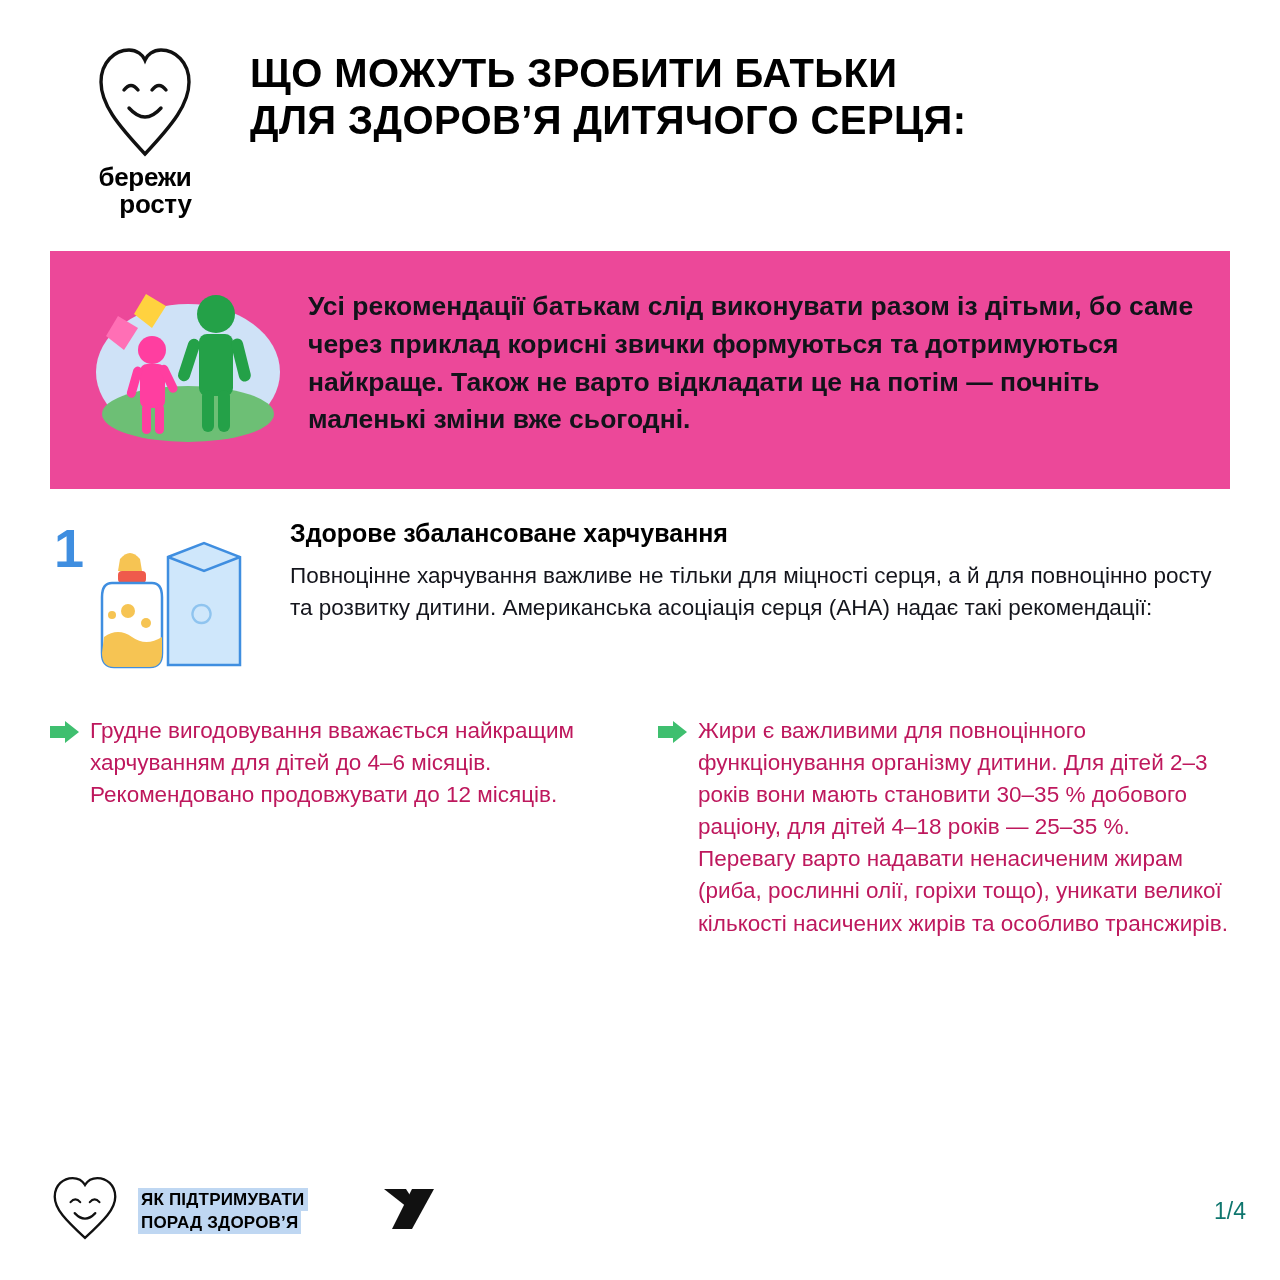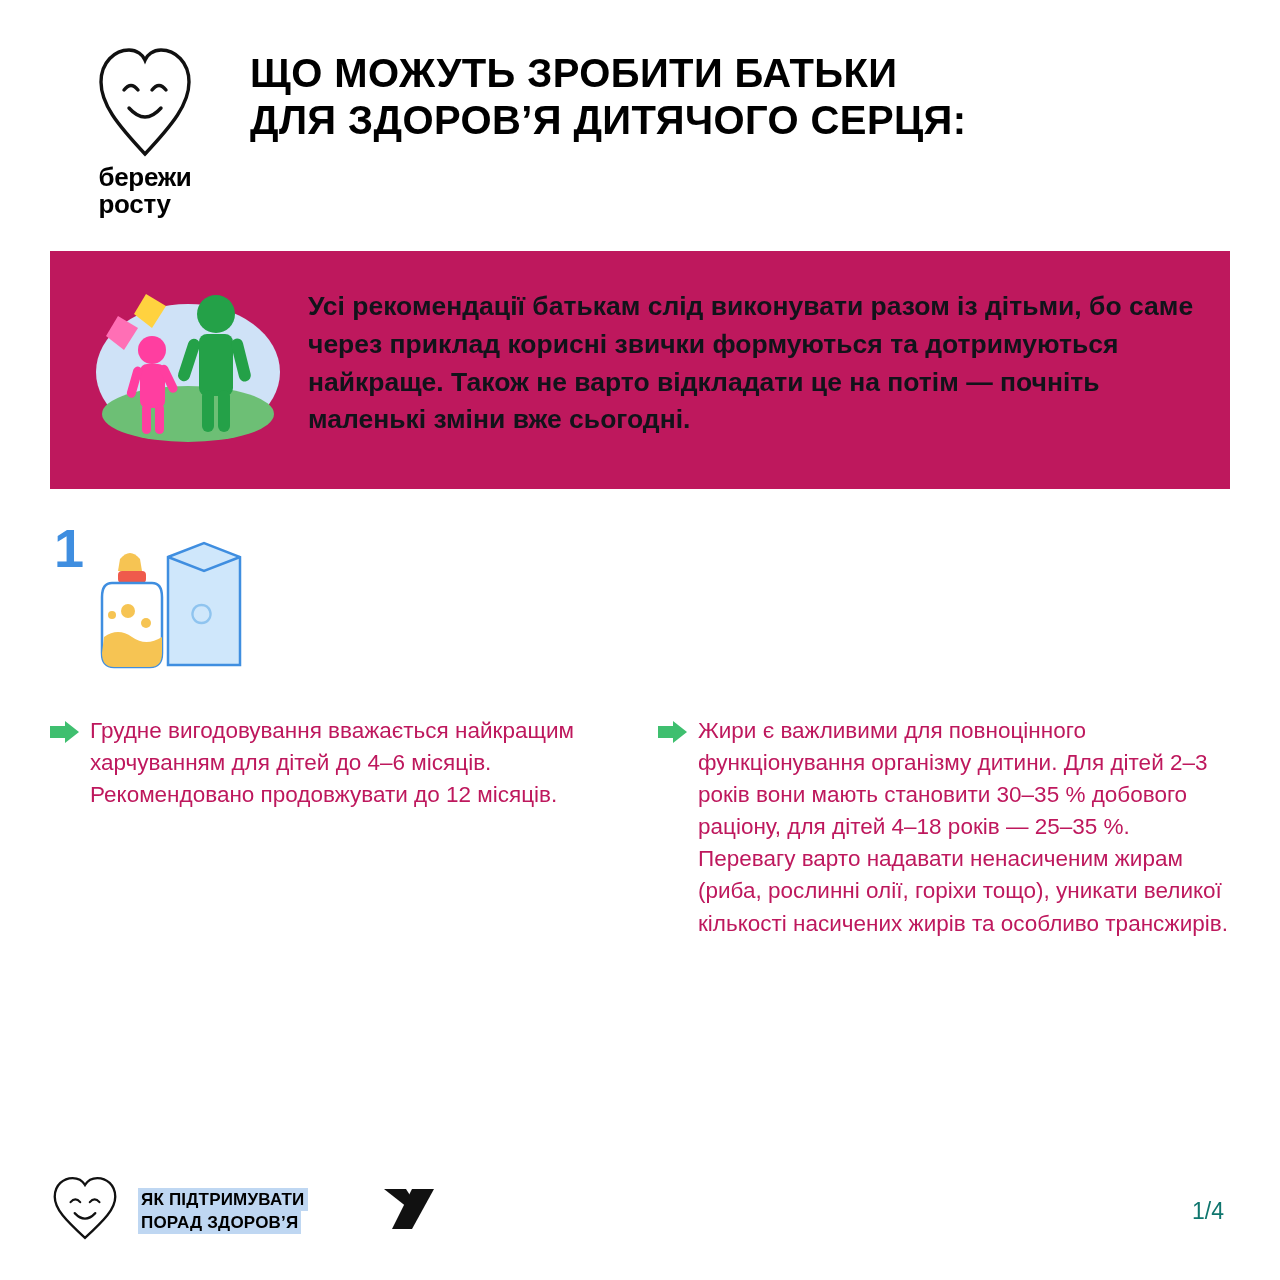--- a/index.html
+++ b/index.html
@@ -31,40 +31,40 @@
     flex-direction: column;
     align-items: center;
     padding-top: 4px;
   }
   .brand svg { display: block; }
   .brand-name {
     margin-top: 6px;
     font-size: 26px;
     font-weight: bold;
     line-height: 1.05;
-    text-align: left;
+    text-align: right;
     letter-spacing: -0.3px;
   }
   .title {
     flex: 1;
     padding-left: 10px;
     padding-top: 8px;
   }
   .title-line {
     font-size: 40px;
     font-weight: bold;
     letter-spacing: 0.4px;
     line-height: 1.17;
     text-transform: uppercase;
   }
 
   
   .intro {
     margin: 32px 50px 0 50px;
-    background: #be185d;
+    background: #ec4899;
     display: flex;
     align-items: center;
     min-height: 238px;
     padding: 6px 26px 18px 18px;
   }
   .intro-illu {
     flex: 0 0 230px;
     height: 200px;
     position: relative;
   }
@@ -116,21 +116,21 @@
   .bullet-text {
     font-size: 22.5px;
     line-height: 1.43;
     color: #be185d;
   }
 
   
   .footer {
     position: absolute;
     left: 50px;
-    right: 56px;
+    right: 34px;
     bottom: 34px;
     display: flex;
     align-items: center;
   }
   .footer-heart { flex: 0 0 76px; }
   .footer-tag {
     margin-left: 12px;
     font-size: 17px;
     font-weight: bold;
     line-height: 1.25;
@@ -213,20 +213,24 @@
 
         <path d="M70 40 q10 -12 20 0 l2 12 h-24 Z" fill="#f6c453"></path>
         <rect x="68" y="52" width="28" height="12" rx="4" fill="#ef5a4c"></rect>
         <path d="M62 64 h40 q10 0 10 14 v56 q0 14 -12 14 h-36 q-12 0 -12 -14 v-56 q0 -14 10 -14 Z" fill="#ffffff" stroke="#3f8ee0" stroke-width="2.5"></path>
         <path d="M54 118 q14 -10 28 0 q14 10 30 0 v16 q0 14 -12 14 h-36 q-12 0 -12 -14 Z" fill="#f6c453"></path>
         <circle cx="78" cy="92" r="7" fill="#f6c453"></circle>
         <circle cx="96" cy="104" r="5" fill="#f6c453"></circle>
         <circle cx="62" cy="96" r="4" fill="#f6c453"></circle>
       </svg>
     </div>
+    <div class="section-body">
+      <div class="section-title">Здорове збалансоване харчування</div>
+      <div class="section-para">Повноцінне харчування важливе не тільки для міцності серця, а й для повноцінно росту та розвитку дитини. Американська асоціація серця (АНА) надає такі рекомендації:</div>
+    </div>
   </div>
 
   <div class="columns">
     <div class="col">
       <div class="bullet">
         <div class="arrow">
           <svg width="30" height="22" viewBox="0 0 30 22">
               <path d="M0 5 h15 V0 l14 11 -14 11 V17 H0 Z" fill="#3fbf6f"></path>
             </svg>
         </div>

